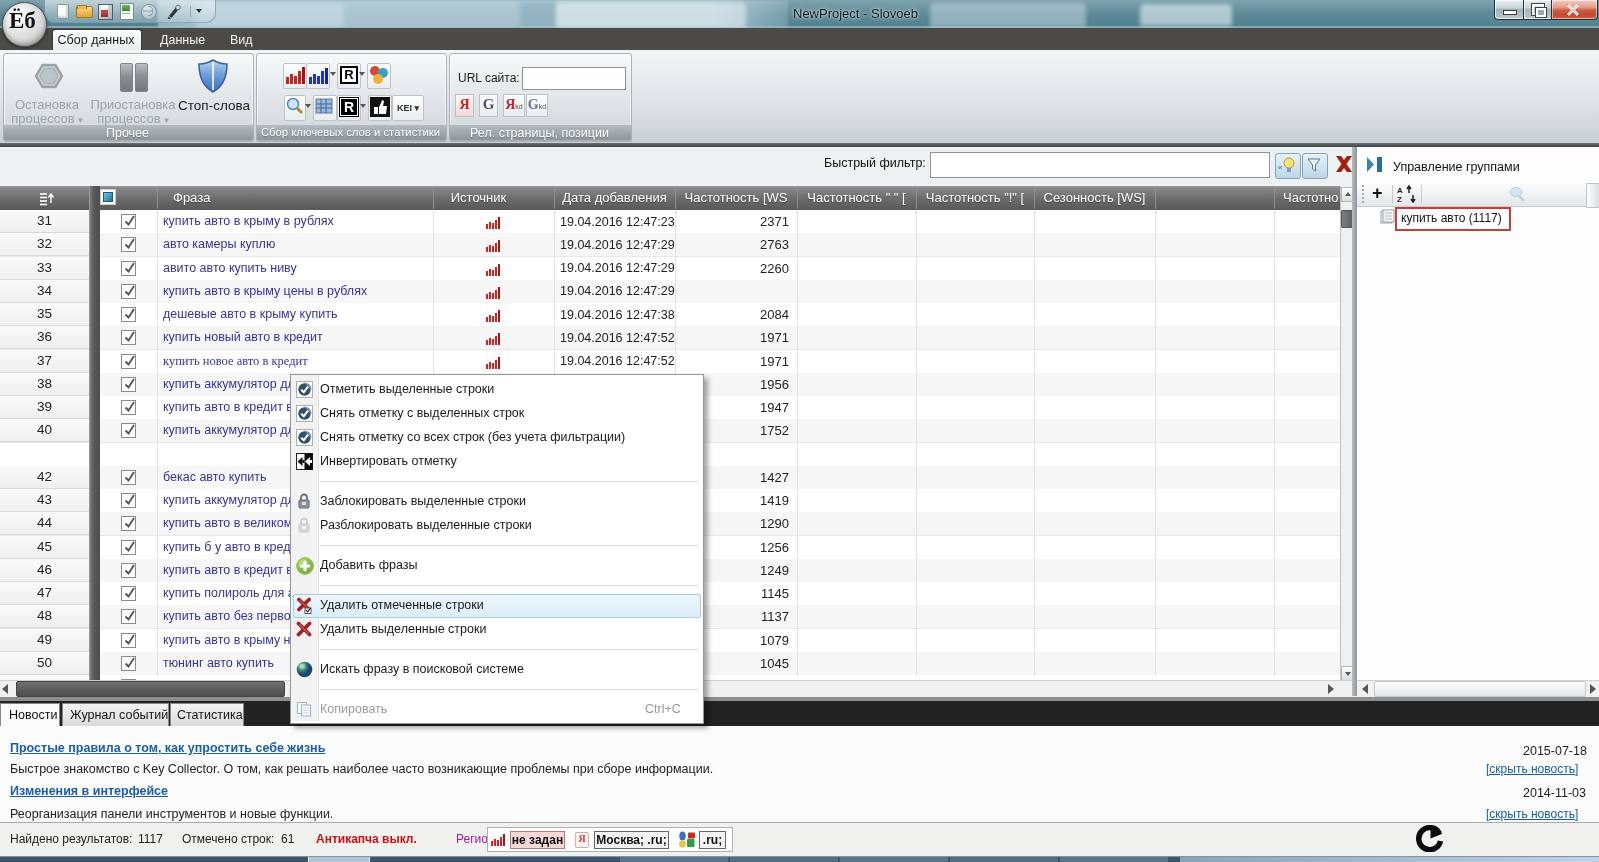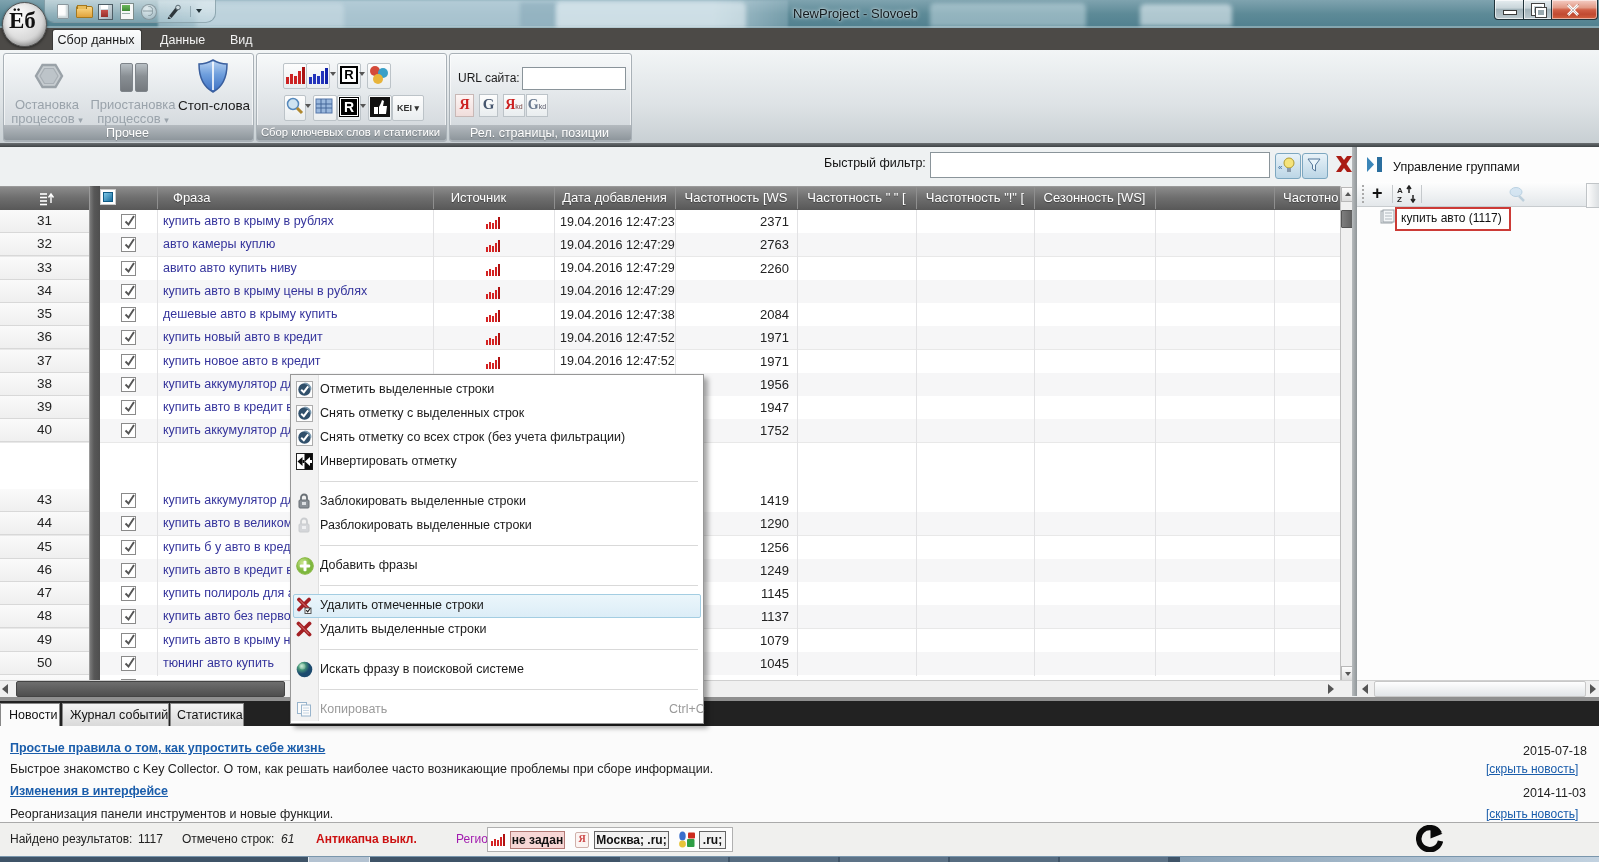--- a/index.html
+++ b/index.html
@@ -334,21 +334,21 @@
 <div class="abs tt" style="left:560px;top:4.5px;font-size:12.5px;color:#222;">19.04.2016 12:47:52</div>
 <div class="abs tt" style="left:675px;top:4px;width:114px;text-align:right;font-size:13px;color:#222;">1971</div>
 </div>
     <div class="abs" style="left:0;top:139.5px;width:1340px;height:23.25px;border-bottom:1px solid #e8e8e8;background:#ffffff;">
 <div class="abs" style="left:0;top:0;width:89px;height:23.25px;background:linear-gradient(#fafafa,#efefef);border-bottom:1px solid #d8d8d8;text-align:center;font-size:13.5px;color:#222;padding-top:3px;box-sizing:border-box;">37</div>
 <div class="abs" style="left:121px;top:4px;width:13px;height:13px;background:#fff;border:1px solid #8a8a8a;">
         <svg width="15" height="15" style="position:absolute;left:1px;top:-2px;overflow:visible;">
           <path d="M2.5 8.5 L5.5 11.5 L11 3" fill="none" stroke="#555" stroke-width="1.9"></path>
         </svg>
       </div>
-<div class="abs tt" style="left:163px;top:4px;font-size:12.5px;color:#35349c;">купить новое авто в кредит</div>
+<div class="abs tt" style="left:163px;top:4px;font-size:12.5px;color:#35349c;font-family:Liberation Serif, serif;">купить новое авто в кредит</div>
 <div class="abs" style="left:486px;top:5px;"><svg width="14" height="13">
           <g fill="#d42222">
             <rect x="0" y="8" width="2" height="5"></rect>
             <rect x="3" y="6" width="2" height="7"></rect>
             <rect x="6" y="7" width="2" height="6"></rect>
             <rect x="9" y="4" width="2" height="9"></rect>
             <rect x="12" y="1" width="2" height="12" fill="#b01111"></rect>
           </g>
         </svg></div>
 <div class="abs tt" style="left:560px;top:4.5px;font-size:12.5px;color:#222;">19.04.2016 12:47:52</div>
@@ -406,20 +406,40 @@
           <g fill="#d42222">
             <rect x="0" y="8" width="2" height="5"></rect>
             <rect x="3" y="6" width="2" height="7"></rect>
             <rect x="6" y="7" width="2" height="6"></rect>
             <rect x="9" y="4" width="2" height="9"></rect>
             <rect x="12" y="1" width="2" height="12" fill="#b01111"></rect>
           </g>
         </svg></div>
 <div class="abs tt" style="left:560px;top:4.5px;font-size:12.5px;color:#222;">19.04.2016 12:47:52</div>
 <div class="abs tt" style="left:675px;top:4px;width:114px;text-align:right;font-size:13px;color:#222;">1752</div>
+</div>
+    <div class="abs" style="left:0;top:255.8px;width:1340px;height:23.25px;border-bottom:1px solid #e8e8e8;background:#f6f6f7;">
+<div class="abs" style="left:0;top:0;width:89px;height:23.25px;background:linear-gradient(#fafafa,#efefef);border-bottom:1px solid #d8d8d8;text-align:center;font-size:13.5px;color:#222;padding-top:3px;box-sizing:border-box;">42</div>
+<div class="abs" style="left:121px;top:4px;width:13px;height:13px;background:#fff;border:1px solid #8a8a8a;">
+        <svg width="15" height="15" style="position:absolute;left:1px;top:-2px;overflow:visible;">
+          <path d="M2.5 8.5 L5.5 11.5 L11 3" fill="none" stroke="#555" stroke-width="1.9"></path>
+        </svg>
+      </div>
+<div class="abs tt" style="left:163px;top:4px;font-size:12.5px;color:#35349c;">бекас авто купить</div>
+<div class="abs" style="left:486px;top:5px;"><svg width="14" height="13">
+          <g fill="#d42222">
+            <rect x="0" y="8" width="2" height="5"></rect>
+            <rect x="3" y="6" width="2" height="7"></rect>
+            <rect x="6" y="7" width="2" height="6"></rect>
+            <rect x="9" y="4" width="2" height="9"></rect>
+            <rect x="12" y="1" width="2" height="12" fill="#b01111"></rect>
+          </g>
+        </svg></div>
+<div class="abs tt" style="left:560px;top:4.5px;font-size:12.5px;color:#222;">19.04.2016 12:47:52</div>
+<div class="abs tt" style="left:675px;top:4px;width:114px;text-align:right;font-size:13px;color:#222;">1427</div>
 </div>
     <div class="abs" style="left:0;top:279.0px;width:1340px;height:23.25px;border-bottom:1px solid #e8e8e8;background:#ffffff;">
 <div class="abs" style="left:0;top:0;width:89px;height:23.25px;background:linear-gradient(#fafafa,#efefef);border-bottom:1px solid #d8d8d8;text-align:center;font-size:13.5px;color:#222;padding-top:3px;box-sizing:border-box;">43</div>
 <div class="abs" style="left:121px;top:4px;width:13px;height:13px;background:#fff;border:1px solid #8a8a8a;">
         <svg width="15" height="15" style="position:absolute;left:1px;top:-2px;overflow:visible;">
           <path d="M2.5 8.5 L5.5 11.5 L11 3" fill="none" stroke="#555" stroke-width="1.9"></path>
         </svg>
       </div>
 <div class="abs tt" style="left:163px;top:4px;font-size:12.5px;color:#35349c;">купить аккумулятор для авто в</div>
 <div class="abs" style="left:486px;top:5px;"><svg width="14" height="13">
@@ -671,21 +691,21 @@
 <div class="abs tt" style="left:1486px;top:762px;font-size:12px;color:#1a5dab;text-decoration:underline;">[скрыть новость]</div>
 <div class="abs tt" style="left:10px;top:784px;font-size:12.5px;font-weight:bold;color:#1a5dab;text-decoration:underline;">Изменения в интерфейсе</div>
 <div class="abs tt" style="left:1523px;top:786px;font-size:12.5px;color:#222;">2014-11-03</div>
 <div class="abs tt" style="left:10px;top:807px;font-size:12.5px;color:#222;">Реорганизация панели инструментов и новые функции.</div>
 <div class="abs tt" style="left:1486px;top:807px;font-size:12px;color:#1a5dab;text-decoration:underline;">[скрыть новость]</div>
 
 <div class="abs" style="left:0;top:822px;width:1599px;height:36px;background:#f0f0ee;border-top:1px solid #aaa;"></div>
 <div class="abs tt" style="left:10px;top:832px;font-size:12px;color:#222;">Найдено результатов:</div>
 <div class="abs tt" style="left:138px;top:832px;font-size:12px;color:#222;">1117</div>
 <div class="abs tt" style="left:182px;top:832px;font-size:12px;color:#222;">Отмечено строк:</div>
-<div class="abs tt" style="left:281px;top:832px;font-size:12px;color:#222;font-style:italic;">61</div>
+<div class="abs tt" style="left:281px;top:832px;font-size:12px;color:#222;">61</div>
 <div class="abs tt" style="left:316px;top:832px;font-size:12px;font-weight:bold;color:#cc1111;">Антикапча выкл.</div>
 <div class="abs tt" style="left:456px;top:832px;font-size:12px;color:#a21caf;">Регионы:</div>
 <div class="abs" style="left:487px;top:827px;width:244px;height:23px;background:#fdfdfd;border:1px solid #b0b0b0;"></div>
 <div class="abs" style="left:491px;top:833px;"><svg width="16" height="15">
       <g fill="#d42222">
         <rect x="0" y="8" width="2" height="5"></rect>
         <rect x="3" y="6" width="2" height="7"></rect>
         <rect x="6" y="7" width="2" height="6"></rect>
         <rect x="9" y="4" width="2" height="9"></rect>
         <rect x="12" y="1" width="2" height="12" fill="#b01111"></rect>
@@ -809,12 +829,12 @@
 <div class="abs" style="left:296px;top:701.0px;"><svg width="16" height="16" opacity="0.75">
       <rect x="1.5" y="1.5" width="9" height="11" fill="#fff" stroke="#7aa0c0"></rect>
       <rect x="5.5" y="4" width="9" height="11" fill="#fff" stroke="#7aa0c0"></rect>
       <g stroke="#b8cce0">
         <line x1="7" y1="7" x2="13" y2="7"></line>
         <line x1="7" y1="9.5" x2="13" y2="9.5"></line>
         <line x1="7" y1="12" x2="13" y2="12"></line>
       </g>
     </svg></div>
 <div class="abs tt" style="left:320px;top:702.0px;font-size:12.5px;color:#9a9a9a;">Копировать</div>
-<div class="abs tt" style="left:645px;top:702.0px;font-size:12.5px;color:#9a9a9a;margin-left:24px;">Ctrl+C</div>
+<div class="abs tt" style="left:645px;top:702.0px;font-size:12.5px;color:#9a9a9a;">Ctrl+C</div>
 </body></html>

